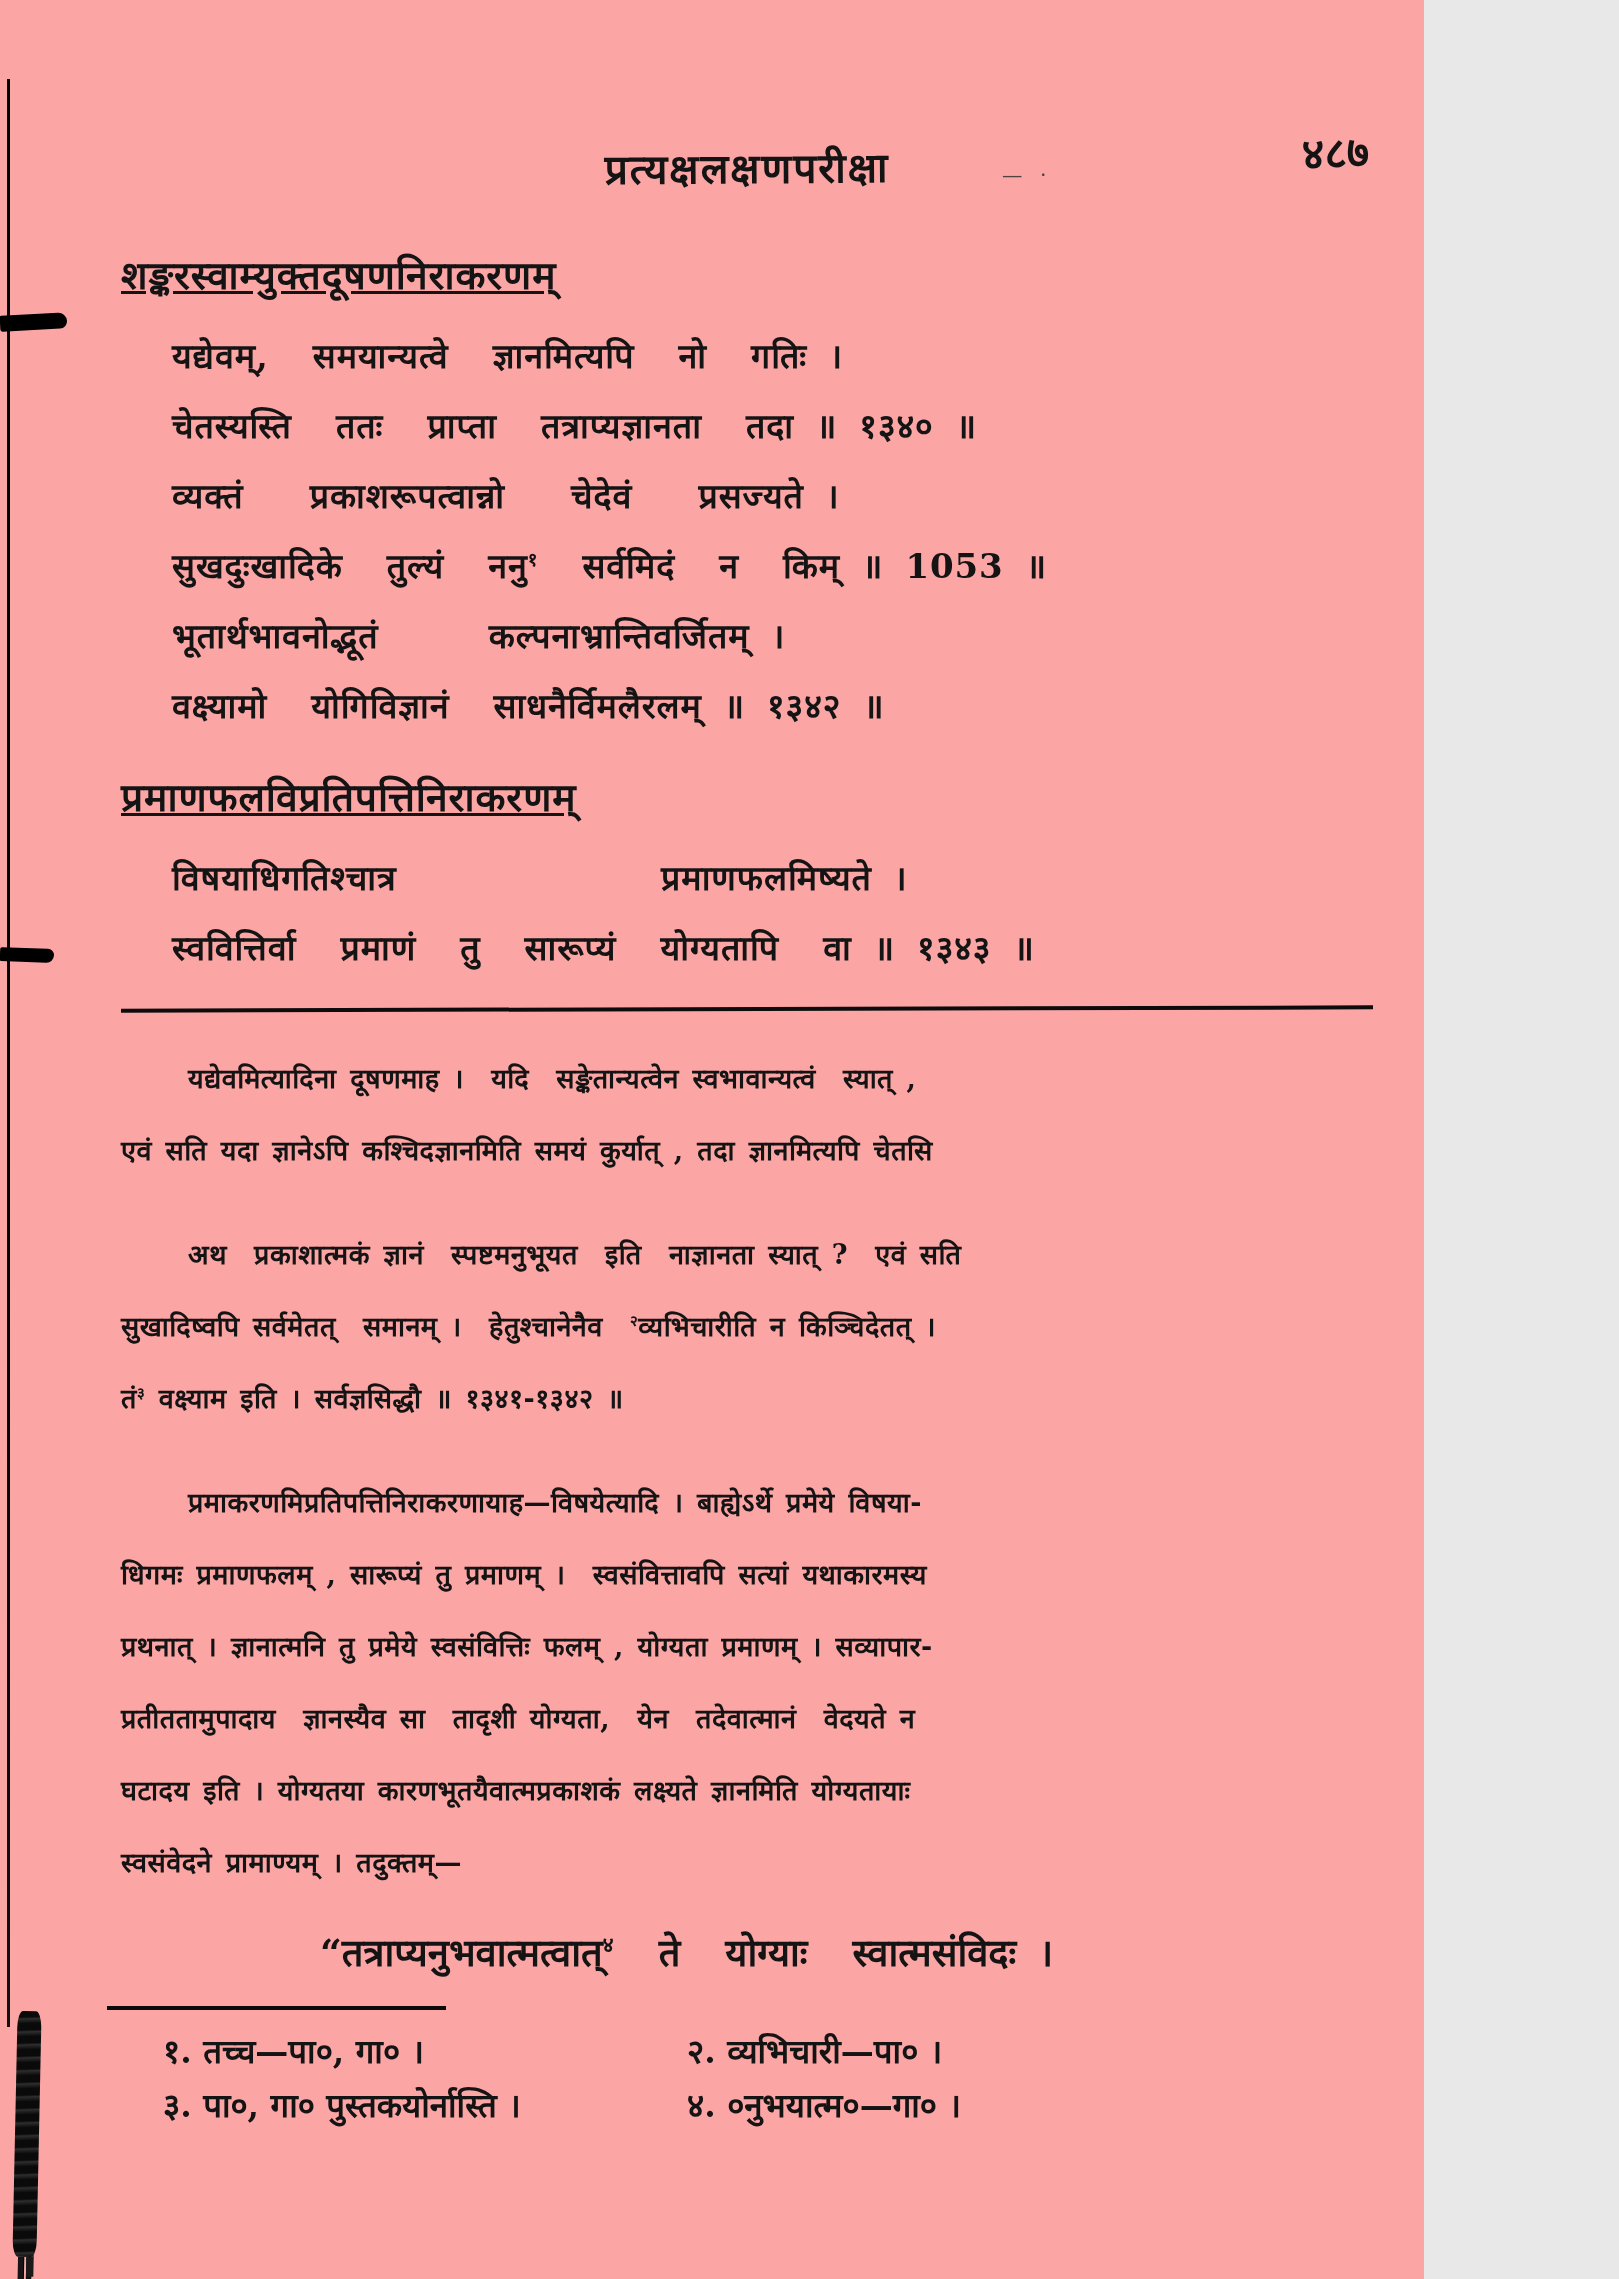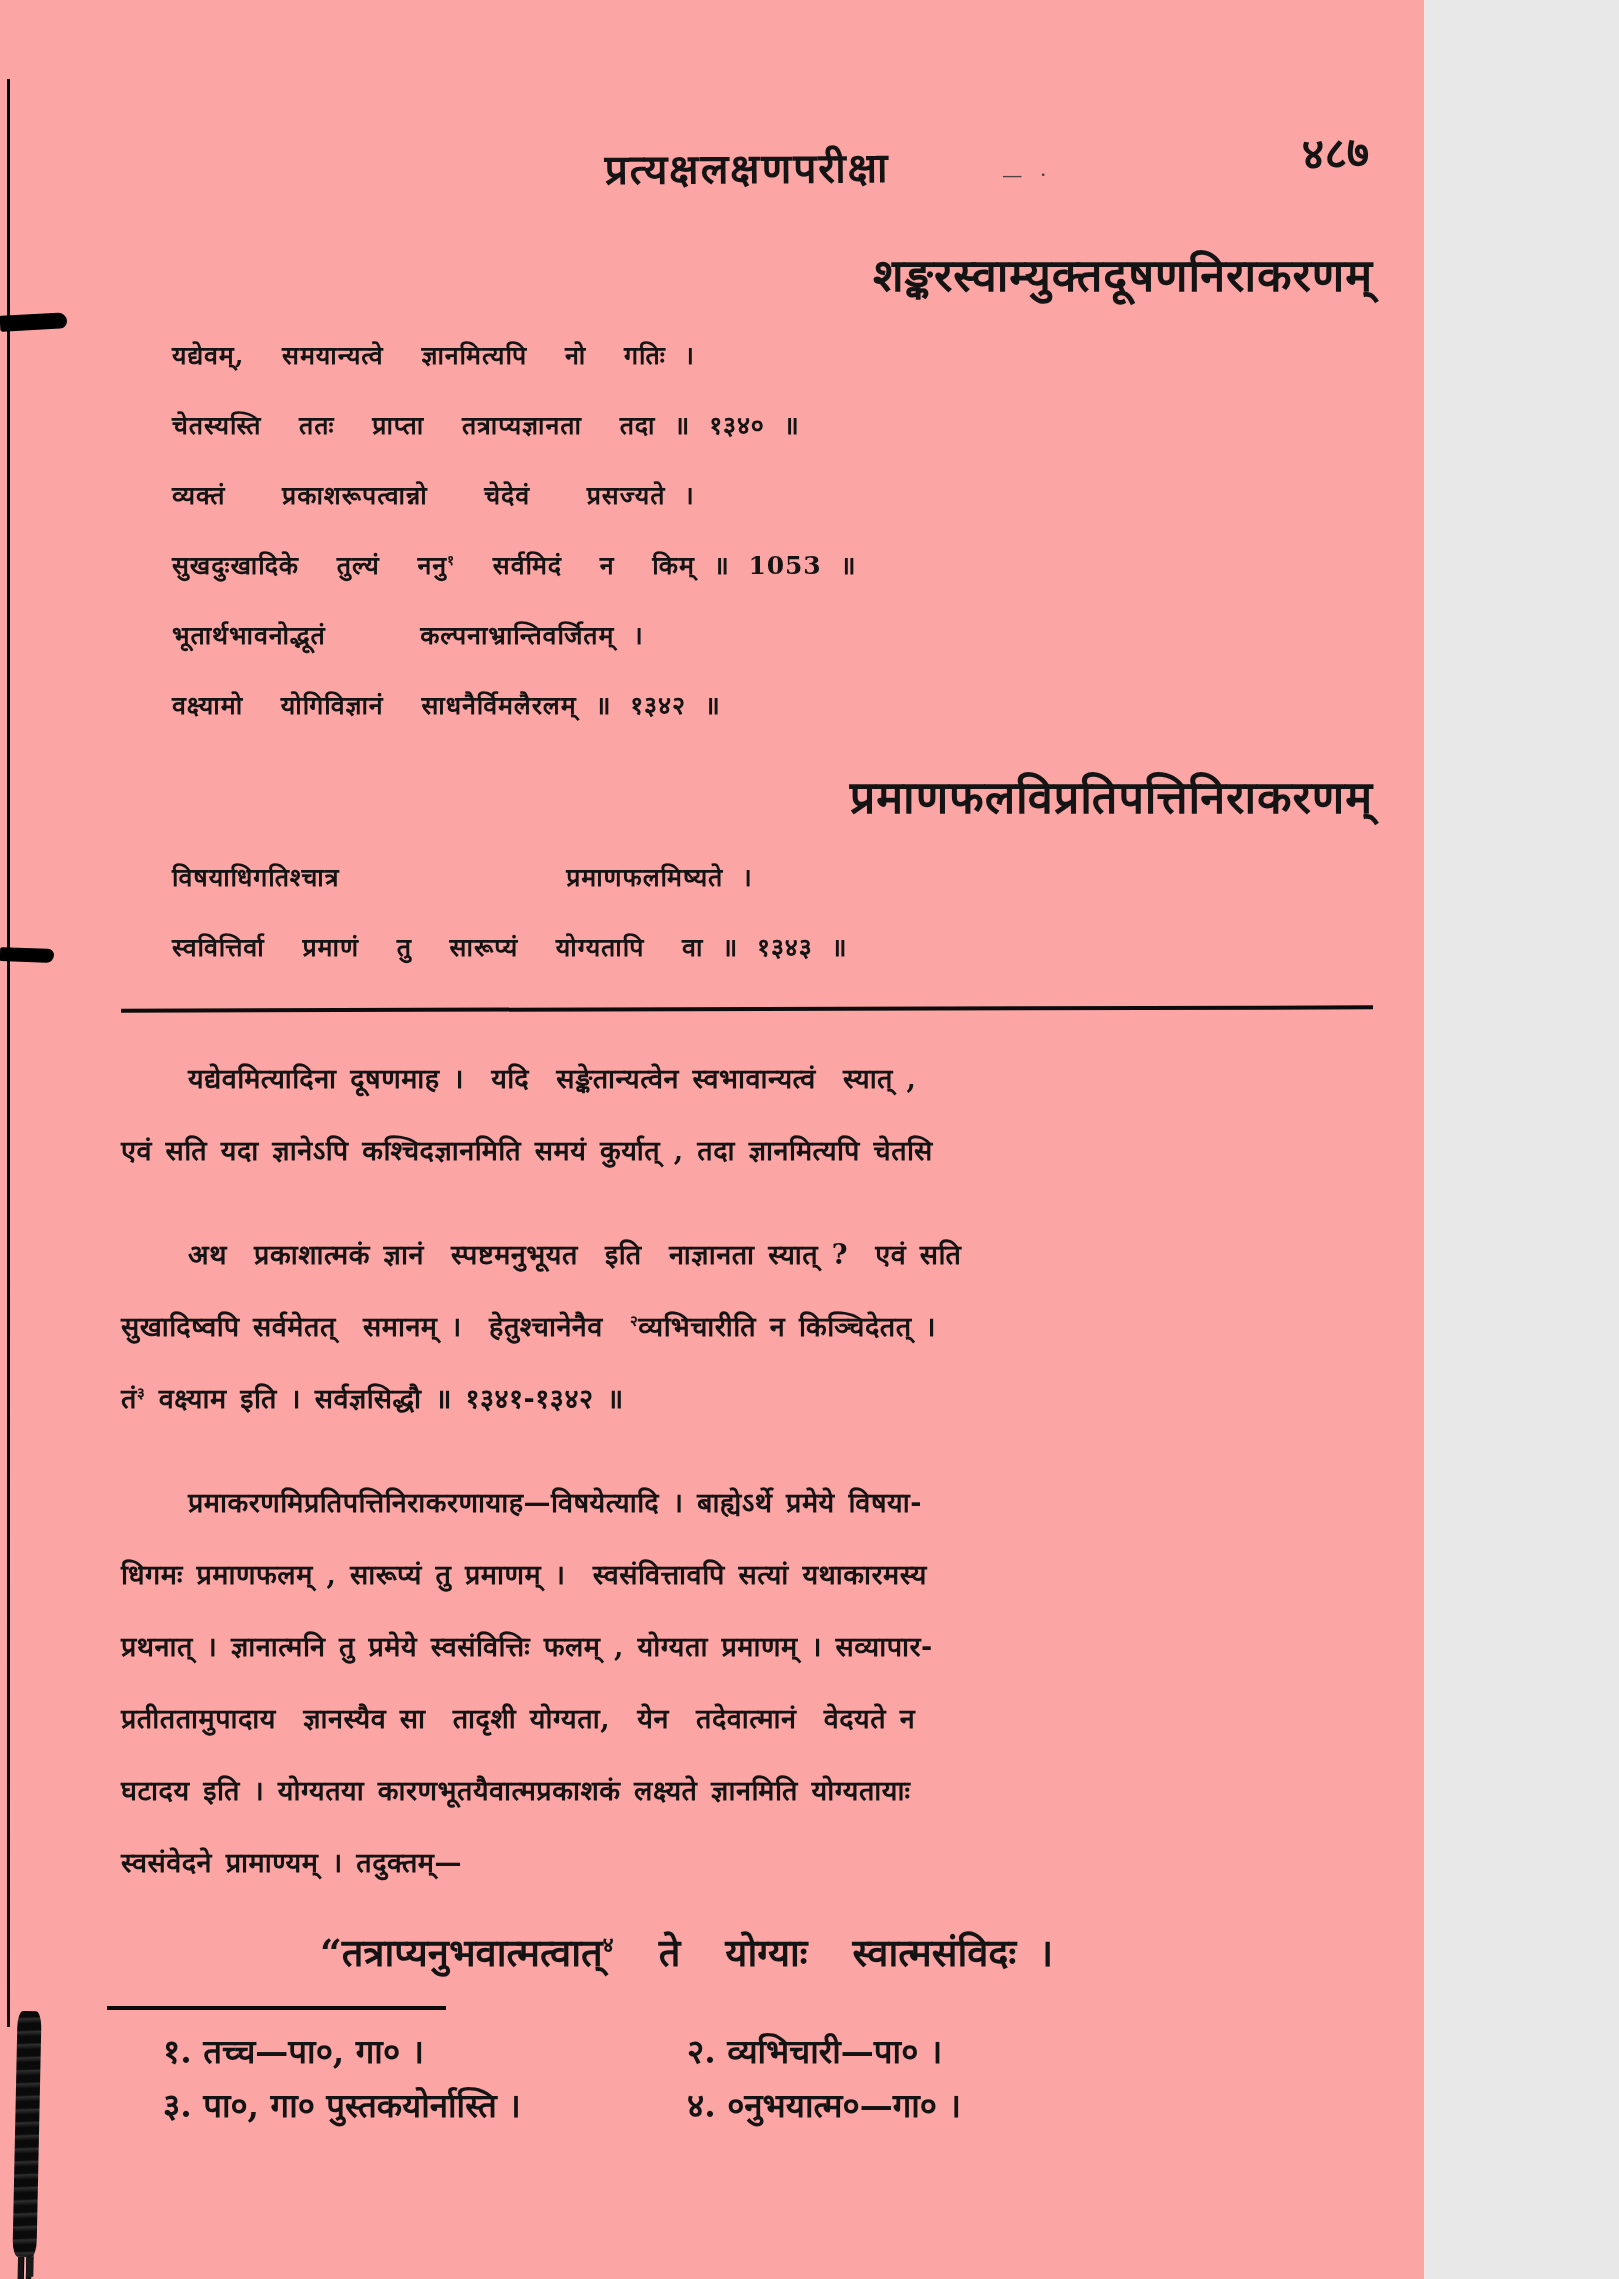--- a/index.html
+++ b/index.html
@@ -21,26 +21,26 @@
   .stray-marks{
     position:absolute;left:881px;top:24px;font-size:20.4px;color:#2a2a2a;
     letter-spacing:5.6px;opacity:.8;
   }
   .page-number{
     position:absolute;right:3.7px;top:-16.7px;
     font-size:43px;font-weight:700;transform:rotate(-2deg);
   }
   
   .sec-heading{
-    text-align:right;font-size:45px;font-weight:700;
-    margin:24px 0 0 0;line-height:65px;letter-spacing:0.9px;
+    text-align:left;font-size:39px;font-weight:700;
+    margin:24px 0 0 0;line-height:65px;letter-spacing:0.9px;text-decoration:underline;
   }
   .verse-lines{margin-top:13px;}
   .verse-line{
-    font-size:25px;font-weight:700;line-height:70px;
+    font-size:34px;font-weight:700;line-height:70px;
     padding-left:51px;white-space:pre-wrap;word-spacing:9.3px;
     letter-spacing:0.9px;
   }
   
   .main-rule{
     height:3.7px;background:#0c0c0c;border:none;margin:24px 0 0 0;
     transform:rotate(-0.15deg);
   }
   .fn-rule{
     height:3.7px;background:#0c0c0c;border:none;

